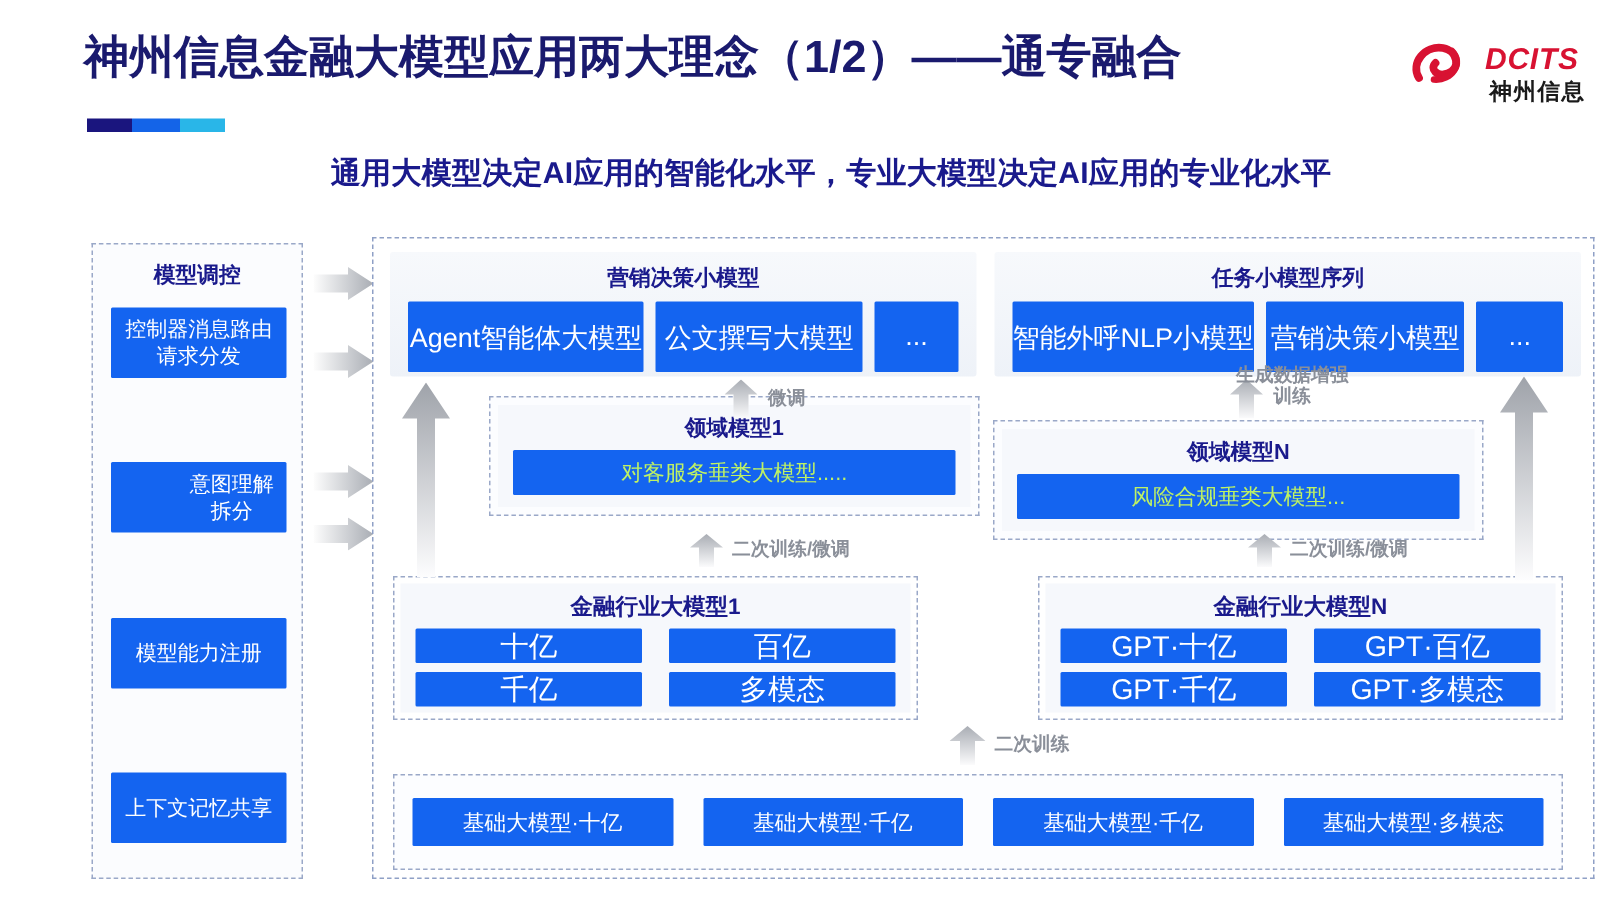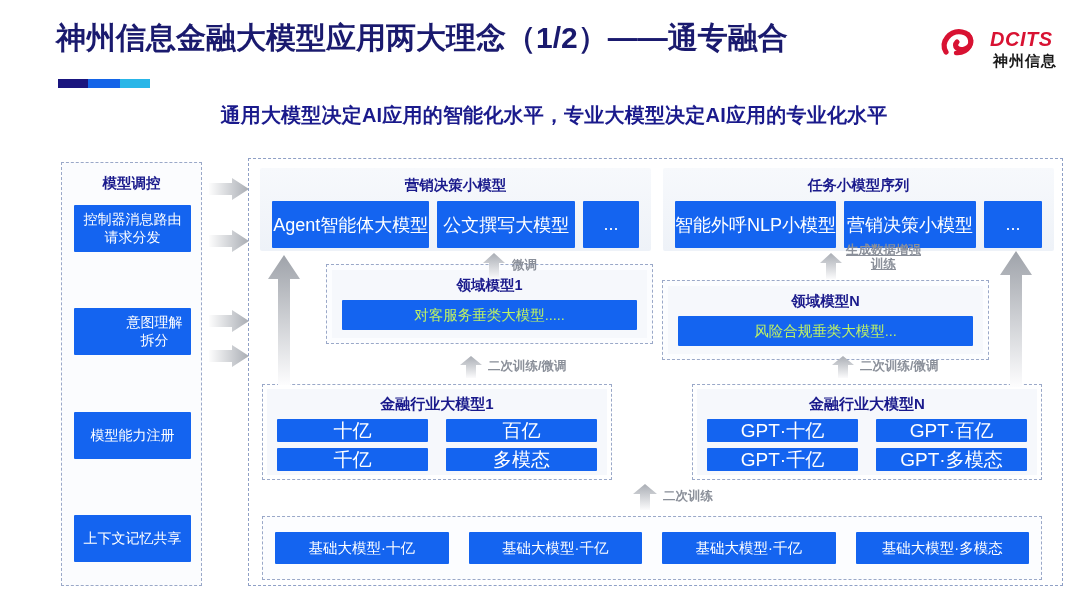--- a/index.html
+++ b/index.html
@@ -130,21 +130,21 @@
     position:absolute; color:#8a8f99; font-size:12.5px; font-weight:bold;
     line-height:1.15; white-space:nowrap;
   }
   .arrow-label.center { text-align:center; }
 
   
   #ua-finetune    { left: 483px; top: 253px; width: 22px; height: 26px; }
   #lb-finetune    { left: 512px; top: 258px; }
 
   #ua-datagen     { left: 820px; top: 253px; width: 22px; height: 26px; }
-  #lb-datagen     { left: 846px; top: 243px; text-decoration: underline; }
+  #lb-datagen     { left: 824px; top: 243px; }
 
   #ua-train-1     { left: 460px; top: 356px; width: 22px; height: 22px; }
   #lb-train-1     { left: 488px; top: 359px; }
 
   #ua-train-N     { left: 832px; top: 356px; width: 22px; height: 22px; }
   #lb-train-N     { left: 860px; top: 359px; }
 
   #ua-second      { left: 633px; top: 484px; width: 24px; height: 26px; }
   #lb-second      { left: 663px; top: 489px; }
 

